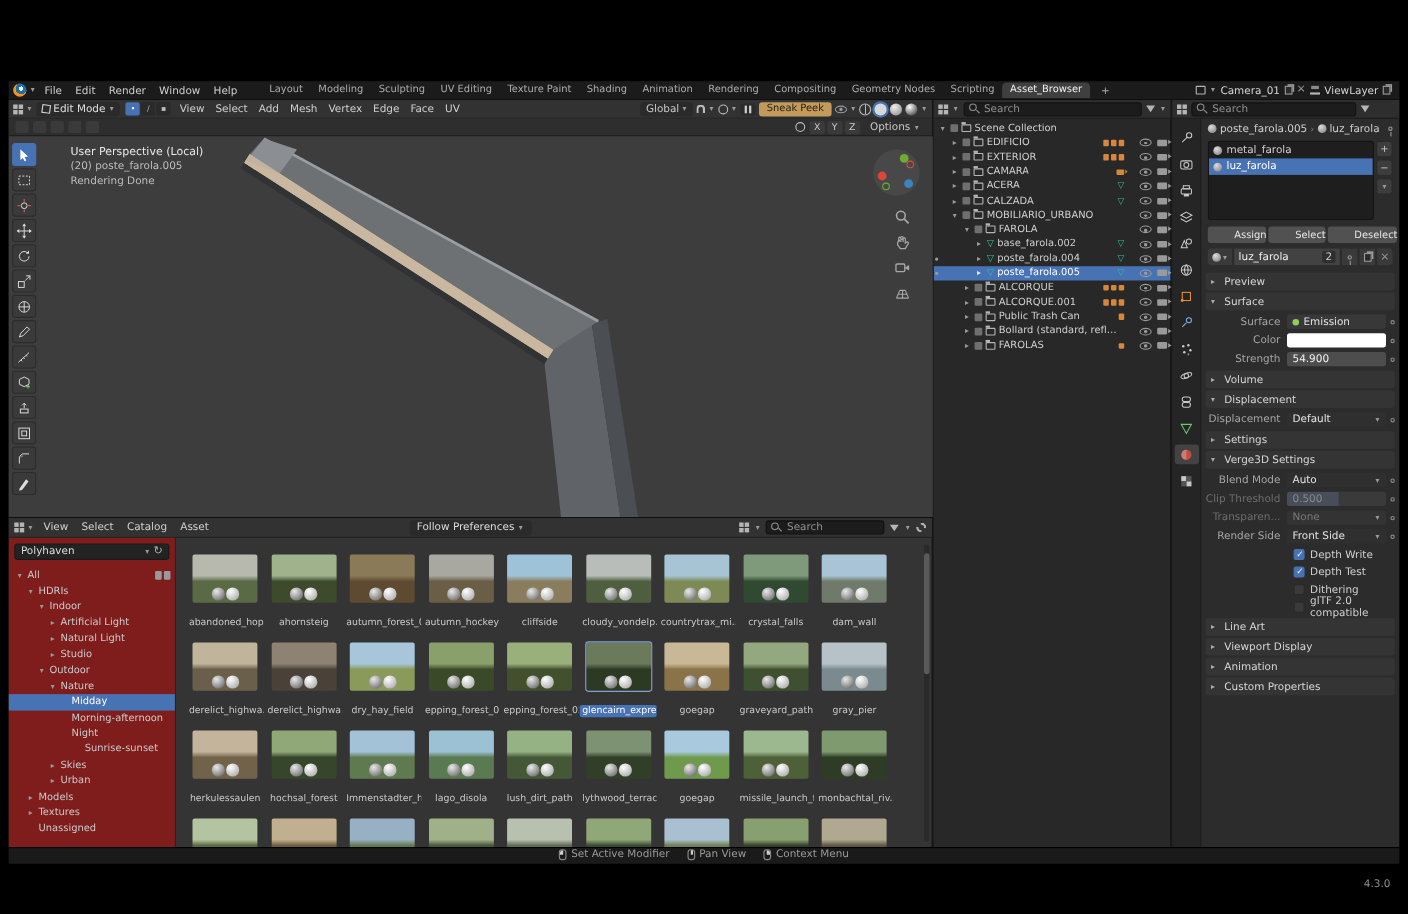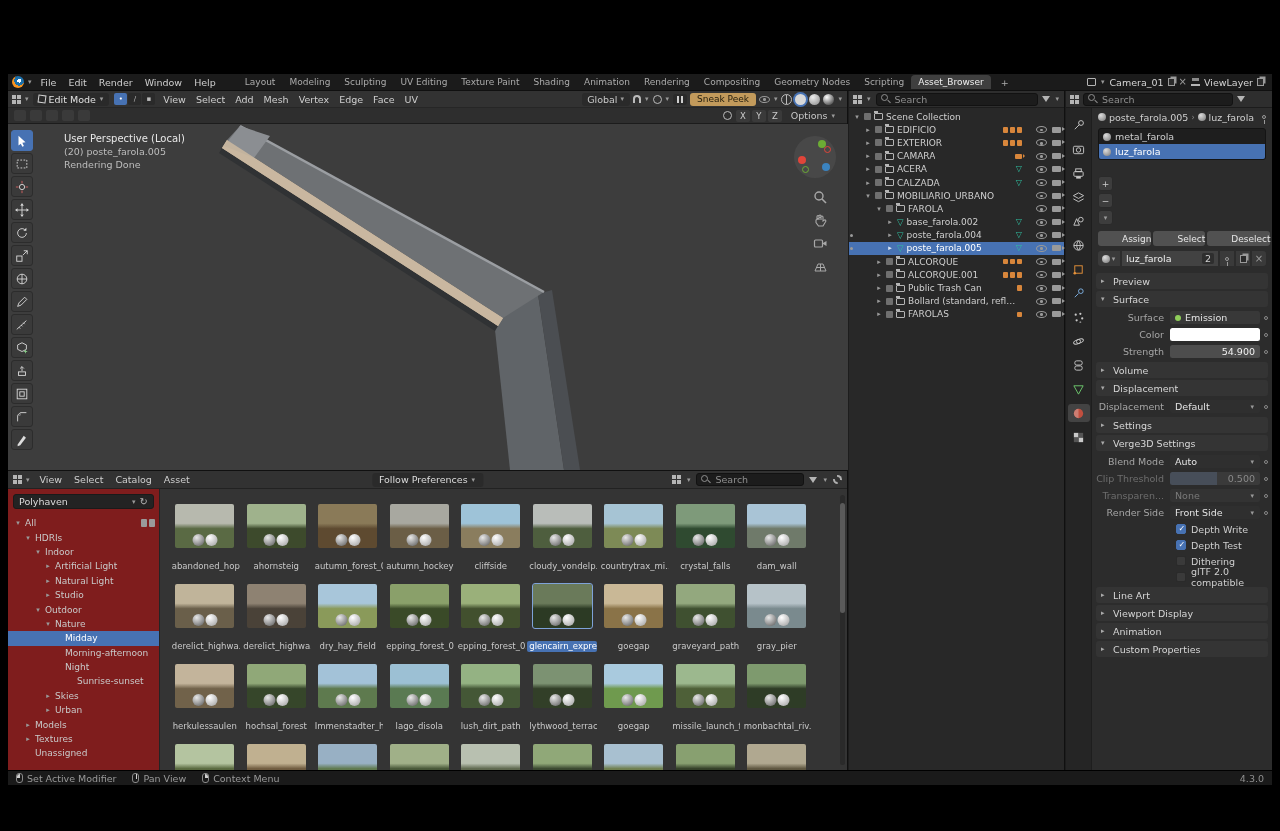--- a/index.html
+++ b/index.html
@@ -118,21 +118,21 @@
   .props{position:absolute;left:1058px;top:17px;width:206px;height:679px;background:#2c2c2c;}
   .pr-header{height:17px;background:#2e2e2e;border-bottom:1px solid #1c1c1c;display:flex;align-items:center;gap:4px;padding:0 4px;}
   .pr-tabs{position:absolute;left:0;top:17px;width:26px;height:662px;background:#252525;border-right:1px solid #1e1e1e;display:flex;flex-direction:column;align-items:center;padding-top:8px;gap:6px;}
   .pr-tab{width:22px;height:18px;border-radius:3px;display:flex;align-items:center;justify-content:center;}
   .pr-tab.active{background:#434343;}
   .pr-tab svg{width:13px;height:13px;display:block;}
   .pr-body{position:absolute;left:26px;top:17px;width:180px;height:662px;overflow:hidden;}
   .crumb{display:flex;align-items:center;gap:3px;height:18px;padding:0 6px;color:#cfcfcf;}
   .sphere-mini{width:8px;height:8px;border-radius:50%;background:radial-gradient(circle at 35% 30%,#ddd,#777);flex:none;}
   .crumb-sep{color:#8a8a8a;font-size:8px;}
-  .slots-wrap{display:flex;gap:16px;padding:2px 6px 4px;flex-direction:column;}
+  .slots-wrap{display:flex;gap:2px;padding:2px 6px 4px;}
   .slots-list{flex:1;height:72px;background:#1e1e1e;border:1px solid #141414;border-radius:3px;overflow:hidden;}
   .slot-row{height:15px;display:flex;align-items:center;gap:4px;padding:0 4px;color:#cfcfcf;}
   .slot-row.selected{background:#4772b3;color:#fff;}
   .slots-btns{display:flex;flex-direction:column;gap:2px;width:15px;}
   .sq-btn{width:15px;height:15px;background:#3d3d3d;border:1px solid #2a2a2a;border-radius:3px;display:flex;align-items:center;justify-content:center;color:#ccc;font-size:9px;}
   .actions{display:flex;gap:2px;padding:2px 6px;}
   .act-btn{flex:1;height:15px;background:#515151;border-radius:3px;display:flex;align-items:center;justify-content:center;color:#e6e6e6;font-size:9px;padding-left:24px;}
   .datablock{display:flex;align-items:center;gap:2px;padding:3px 6px 5px;}
   .db-browse{width:22px;height:15px;background:#3a3a3a;border-radius:3px 0 0 3px;display:flex;align-items:center;justify-content:center;gap:1px;}
   .db-name{flex:1;height:15px;background:#424242;display:flex;align-items:center;padding:0 4px;color:#efefef;gap:4px;min-width:0;}
@@ -142,21 +142,21 @@
   .db-btn.last{border-radius:0 3px 3px 0;}
   .phead{display:flex;align-items:center;gap:4px;height:16px;margin:2px 4px;background:#343434;border-radius:3px;padding:0 5px;color:#d6d6d6;}
   .phead .tri{font-size:7px;color:#aaa;width:8px;}
   .prow{display:flex;align-items:center;height:17px;padding:0 4px 0 0;}
   .plabel{width:78px;text-align:right;padding-right:6px;color:#a5a5a5;white-space:nowrap;overflow:hidden;flex:none;}
   .plabel.dis{color:#6d6d6d;}
   .pfield{flex:1;height:13px;border-radius:2.5px;display:flex;align-items:center;padding:0 5px;gap:4px;min-width:0;}
   .f-btn{background:#383838;color:#e3e3e3;}
   .f-drop{background:#2f2f2f;color:#e3e3e3;justify-content:space-between;}
   .f-drop.dis{background:#333;color:#7a7a7a;}
-  .f-slider{background:#4d4d4d;color:#f2f2f2;justify-content:flex-end;}
+  .f-slider{background:#4d4d4d;color:#f2f2f2;}
   .f-slider.dis{background:#3a3a3a;color:#8a8a8a;position:relative;overflow:hidden;}
   .f-slider.dis::before{content:"";position:absolute;left:0;top:0;bottom:0;width:52%;background:rgba(96,118,148,0.35);}
   .f-color{background:#fff;}
   .sock{width:6px;height:6px;border-radius:50%;background:#8fce5a;flex:none;}
   .kdot{width:4px;height:4px;border:1px solid #8a8a8a;border-radius:50%;margin-left:4px;flex:none;}
   .chkrow{display:flex;align-items:center;height:16px;padding-left:84px;gap:5px;}
   .chk{width:10px;height:10px;border-radius:2px;background:#3a3a3a;border:1px solid #2a2a2a;position:relative;flex:none;}
   .chk.checked{background:#4772b3;border-color:#4772b3;}
   .chk.checked::after{content:"✓";position:absolute;left:1.5px;top:-1.5px;color:#fff;font-size:8px;}
   .chklabel{color:#cfcfcf;}
@@ -182,21 +182,21 @@
   .thumb.selected .thumb-img{outline:1px solid #7ea2d8;}
   .th-balls{position:absolute;left:50%;bottom:2px;transform:translateX(-50%);display:flex;gap:1px;}
   .ball-a{width:12px;height:12px;border-radius:50%;background:radial-gradient(circle at 35% 30%,#e8e8e8,#555);}
   .ball-b{width:12px;height:12px;border-radius:50%;background:radial-gradient(circle at 35% 30%,#fff,#9a9a9a);}
   .thumb-name{margin-top:13px;max-width:70px;font-size:8.5px;color:#c9c9c9;white-space:nowrap;overflow:hidden;padding:0 2px;border-radius:2px;height:11px;line-height:11px;}
   .thumb.selected .thumb-name{background:#4772b3;color:#fff;}
   .ab-scroll{position:absolute;right:2px;top:24px;width:5px;height:270px;background:#2a2a2a;border-radius:3px;}
   .ab-scroll i{position:absolute;left:0;top:8px;width:5px;height:110px;background:#5a5a5a;border-radius:3px;display:block;}
 
   
-  .statusbar{position:absolute;left:0;top:696px;width:1264px;height:15px;background:#1a1a1a;border-top:1px solid #000;display:flex;align-items:center;gap:16px;padding:0 8px;color:#9a9a9a;}
+  .statusbar{position:absolute;left:0;top:696px;width:1264px;height:15px;background:#1a1a1a;border-top:1px solid #000;display:flex;align-items:center;gap:16px;padding:0 8px;color:#9a9a9a;flex-direction:column;}
   .sb-item{display:flex;align-items:center;gap:4px;}
   .sb-version{margin-left:auto;color:#8f8f8f;}
 </style>
 </head>
 <body>
 
 <div class="app">
 
   <div class="topbar">
     <span class="blender-logo"></span>

